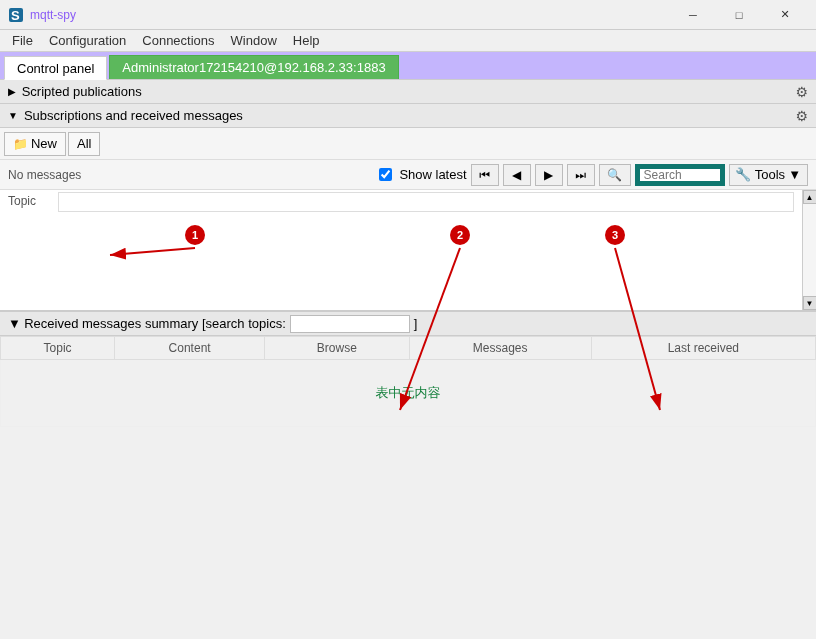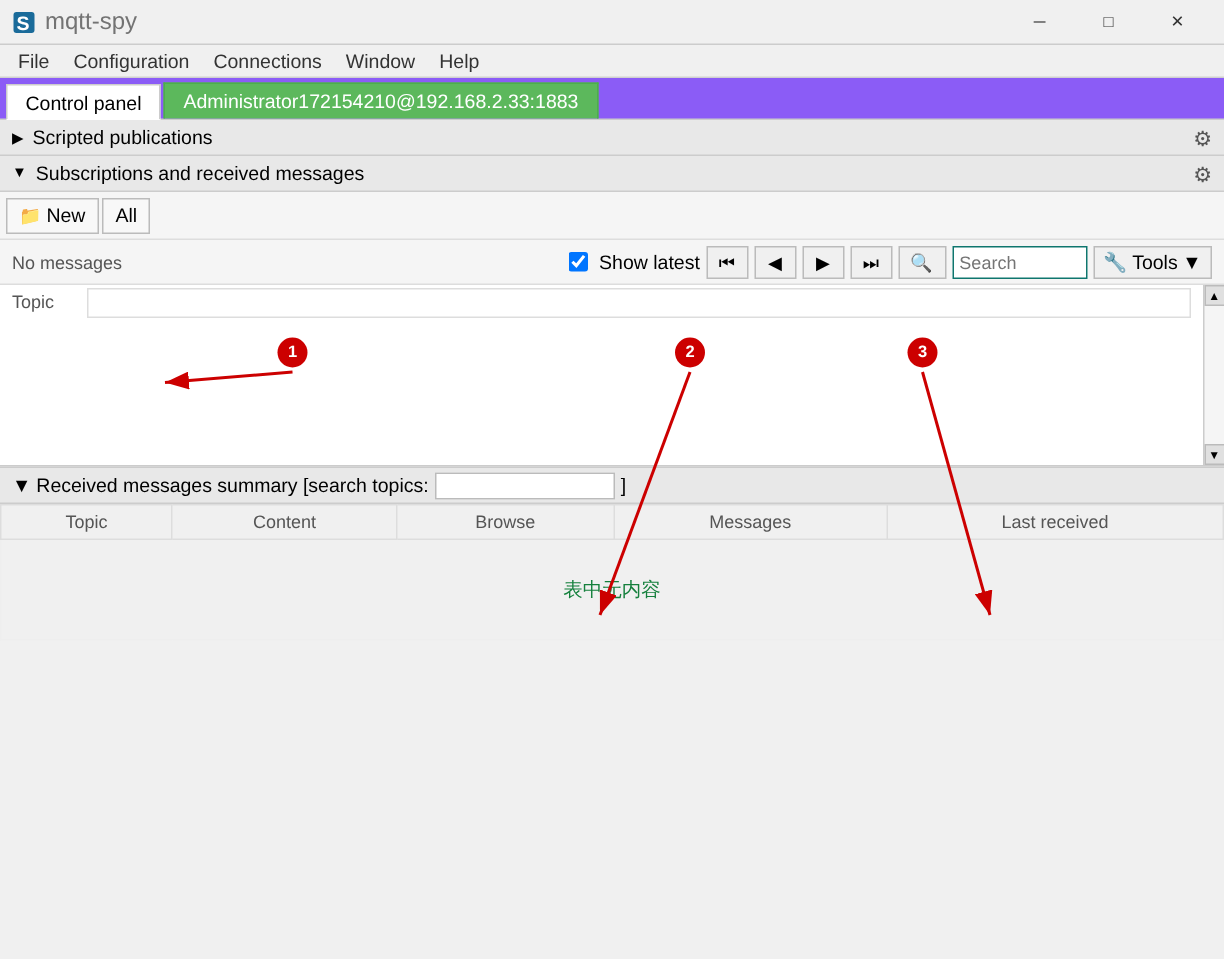--- a/index.html
+++ b/index.html
@@ -10,21 +10,21 @@
       background: #f0f0f0;
       height: 30px;
       display: flex;
       align-items: center;
       padding: 0 8px;
       border-bottom: 1px solid #ccc;
       user-select: none;
     }
     .titlebar-icon { width: 16px; height: 16px; margin-right: 6px; }
     .titlebar-icon svg { width: 16px; height: 16px; }
-    .titlebar-title { flex: 1; font-size: 16px; color: #737373; }
+    .titlebar-title { flex: 1; font-size: 12px; color: #8b5cf6; }
     .titlebar-controls { display: flex; gap: 0; }
     .titlebar-btn {
       width: 46px; height: 30px;
       background: transparent;
       border: none;
       cursor: pointer;
       font-size: 11px;
       display: flex; align-items: center; justify-content: center;
       color: #333;
     }
@@ -41,21 +41,21 @@
     .menubar-item {
       padding: 2px 8px;
       cursor: pointer;
       color: #333;
       font-size: 13px;
       text-align: right;
     }
 
     
     .tabbar {
-      background: #8b5cf6;
+      background: #c4b5fd;
       height: 28px;
       display: flex;
       align-items: flex-end;
       padding: 0 0 0 4px;
       border-bottom: 1px solid #ccc;
     }
     .tab {
       padding: 4px 12px;
       cursor: pointer;
       border: 1px solid #ccc;
@@ -142,21 +142,21 @@
     .show-latest-cb { margin-right: 3px; }
     .nav-btn {
       width: 28px; height: 22px;
       border: 1px solid #bbb;
       background: #f0f0f0;
       cursor: pointer;
       display: flex; align-items: center; justify-content: center;
       font-size: 12px;
     }
     .search-field {
-      border: 1px solid #0f766e;
+      border: 5px solid #0f766e;
       height: 22px;
       padding: 0 4px;
       font-size: 12px;
       width: 90px;
     }
     .tools-btn {
       height: 22px;
       padding: 0 6px;
       border: 1px solid #bbb;
       background: #f0f0f0;

